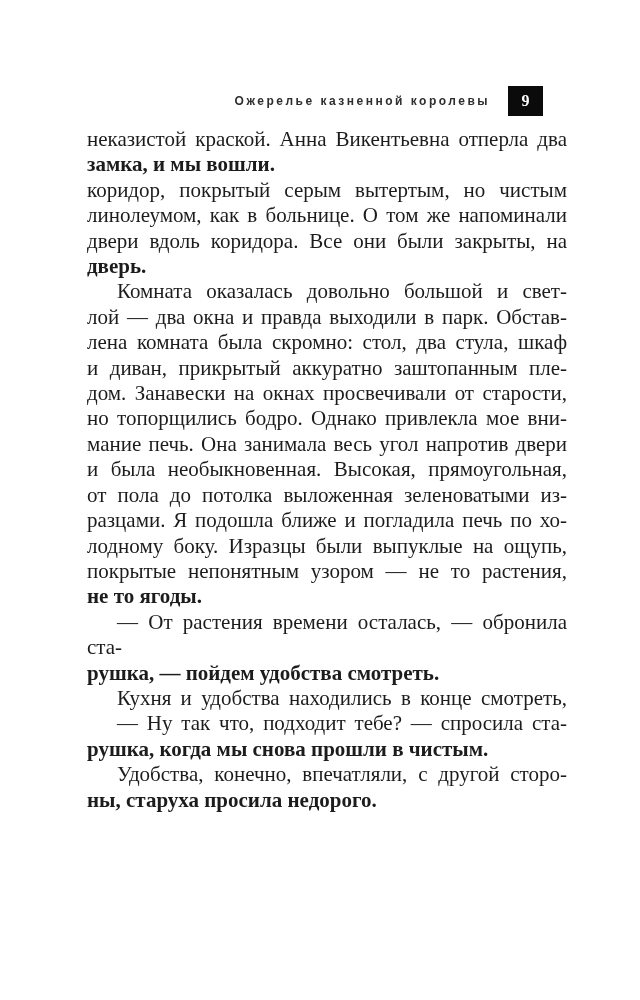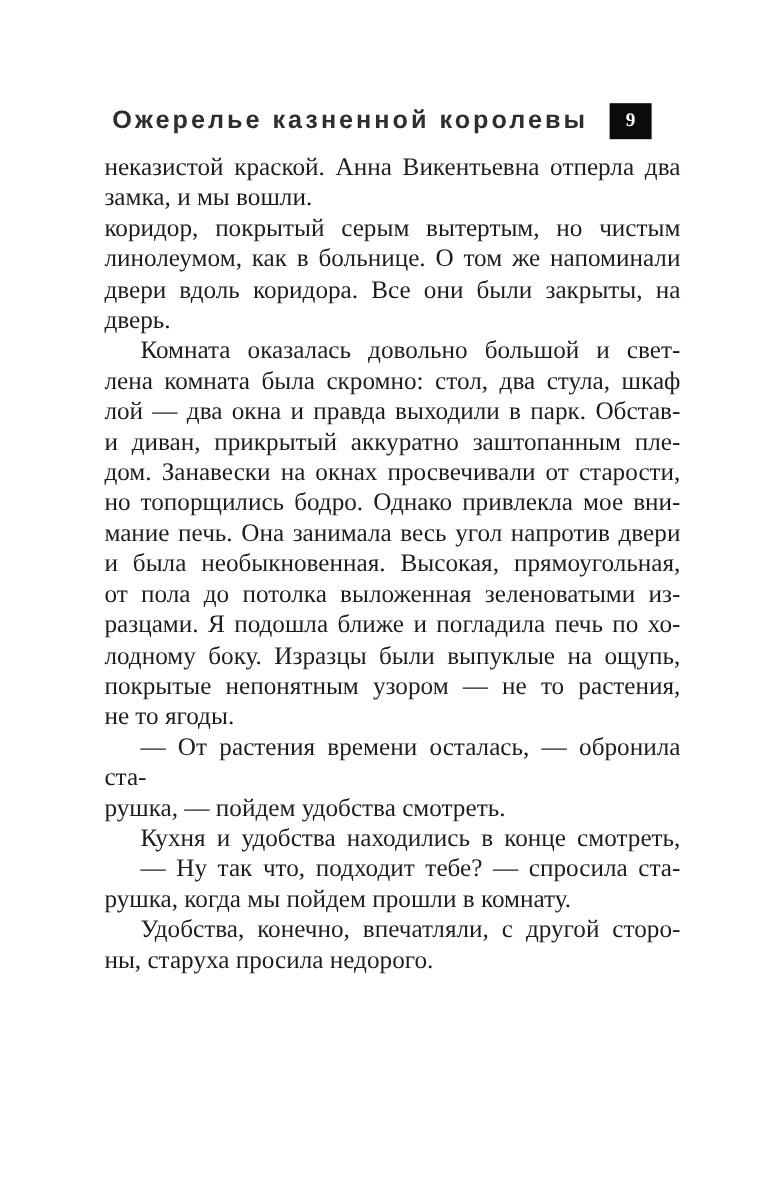--- a/index.html
+++ b/index.html
@@ -29,21 +29,21 @@
     left: 0;
     right: 97px;
     display: flex;
     justify-content: flex-end;
     align-items: center;
     gap: 18px;
   }
   .running-title {
     font-family: "Liberation Sans", sans-serif;
     font-weight: bold;
-    font-size: 21px;
+    font-size: 12px;
     letter-spacing: 2.5px;
     color: var(--header-text);
     white-space: nowrap;
   }
   .page-num-box {
     width: 35px;
     height: 30px;
     background: var(--page-number-bg);
     color: var(--page-number-text);
     display: flex;
@@ -62,20 +62,21 @@
     font-size: 21px;
     line-height: 25.4px;
     color: var(--text);
   }
   .line {
     text-align: justify;
     text-align-last: justify;
   }
   .line.final {
     text-align-last: left;
+    font-weight: bold;
   }
   .line.indent {
     text-indent: 30px;
   }
 </style>
 </head>
 <body>
 
 <div class="page">
   <div class="header">
@@ -92,42 +93,42 @@
       <div class="paragraph">
         <div class="line">коридор, покрытый серым вытертым, но чистым</div>
         <div class="line">линолеумом, как в больнице. О том же напоминали</div>
         <div class="line">двери вдоль коридора. Все они были закрыты, на</div>
       </div>
       <div class="paragraph">
         <div class="line final">дверь.</div>
       </div>
       <div class="paragraph">
         <div class="line indent">Комната оказалась довольно большой и свет-</div>
+        <div class="line">лой — два окна и правда выходили в парк. Обстав-</div>
         <div class="line">лена комната была скромно: стол, два стула, шкаф</div>
-        <div class="line">лой — два окна и правда выходили в парк. Обстав-</div>
         <div class="line">и диван, прикрытый аккуратно заштопанным пле-</div>
         <div class="line">дом. Занавески на окнах просвечивали от старости,</div>
         <div class="line">но топорщились бодро. Однако привлекла мое вни-</div>
         <div class="line">мание печь. Она занимала весь угол напротив двери</div>
         <div class="line">и была необыкновенная. Высокая, прямоугольная,</div>
         <div class="line">от пола до потолка выложенная зеленоватыми из-</div>
         <div class="line">разцами. Я подошла ближе и погладила печь по хо-</div>
         <div class="line">лодному боку. Изразцы были выпуклые на ощупь,</div>
         <div class="line">покрытые непонятным узором — не то растения,</div>
         <div class="line final">не то ягоды.</div>
       </div>
       <div class="paragraph">
         <div class="line indent">— От растения времени осталась, — обронила ста-</div>
         <div class="line final">рушка, — пойдем удобства смотреть.</div>
       </div>
       <div class="paragraph">
         <div class="line indent">Кухня и удобства находились в конце смотреть,</div>
       </div>
       <div class="paragraph">
         <div class="line indent">— Ну так что, подходит тебе? — спросила ста-</div>
-        <div class="line final">рушка, когда мы пойдем прошли в комнату.</div>
+        <div class="line final">рушка, когда мы снова прошли в чистым.</div>
       </div>
       <div class="paragraph">
         <div class="line indent">Удобства, конечно, впечатляли, с другой сторо-</div>
         <div class="line final">ны, старуха просила недорого.</div>
       </div>
     </div>
 </div>
 
 </body></html>

